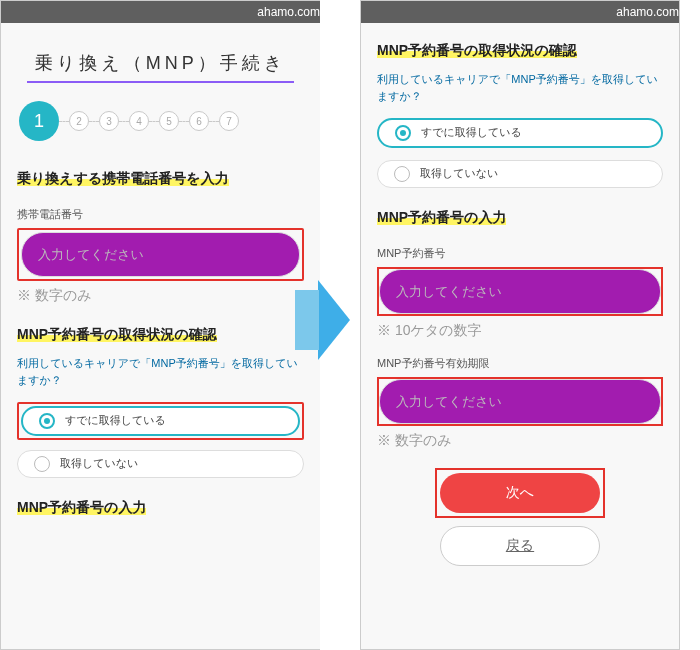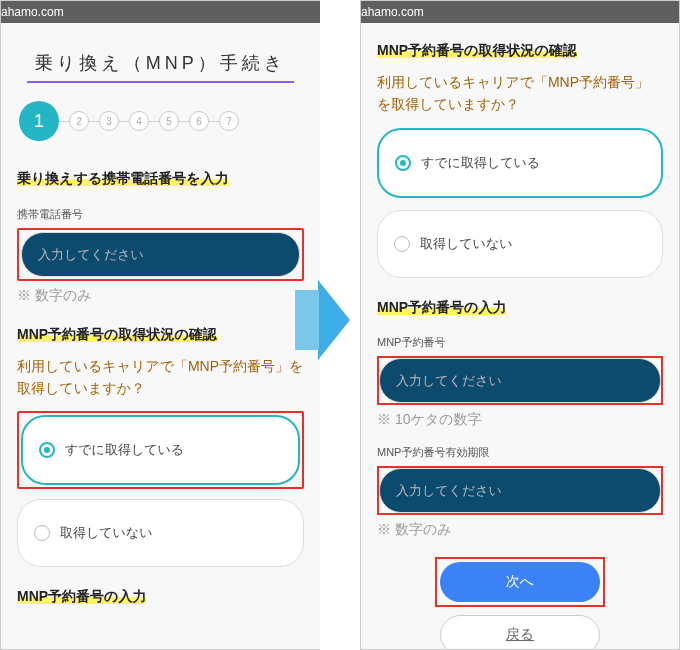--- a/index.html
+++ b/index.html
@@ -17,21 +17,21 @@
     height: 650px;
     background: #f8f8f8;
     border: 1px solid #ccc;
     overflow: hidden;
     position: relative;
   }
   .phone.left { border-right: none; }
   .addrbar {
     background: #5f5f5f;
     color: #fff;
-    text-align: left;
+    text-align: right;
     font-size: 12px;
     line-height: 22px;
     height: 22px;
   }
   .content { padding: 10px 16px 0 16px; }
   .title-wrap { text-align: center; margin: 14px 0 6px; }
   .title {
     display: inline-block;
     font-size: 18px;
     letter-spacing: 4px;
@@ -55,48 +55,48 @@
     font-size: 14px; font-weight: 700; color: #222;
     background: linear-gradient(transparent 55%, #fff562 55%);
     display: inline;
     line-height: 1.7;
     text-align: center;
   }
   .block { margin-bottom: 18px; }
   .label { font-size: 11px; color: #555; margin: 16px 0 6px; }
   .input-wrap {
     border: 1px solid #ddd; border-radius: 22px;
-    padding: 12px 16px; background: #0c4a6e;
+    padding: 12px 16px; background: #a21caf;
   }
   .placeholder { color: #bbb; font-size: 13px; }
   .note { font-size: 14px; color: #999; margin-top: 6px; }
-  .body-text { font-size: 14px; color: #a16207; line-height: 1.6; margin: 8px 0 12px; }
+  .body-text { font-size: 11px; color: #0369a1; line-height: 1.6; margin: 8px 0 12px; }
   .radio-pill {
     border: 1px solid #ddd; border-radius: 24px;
-    padding: 24px 16px; background: #fff;
+    padding: 5px 16px; background: #fff;
     display: flex; align-items: center; gap: 10px;
-    font-size: 13px; color: #444; margin-bottom: 12px;
+    font-size: 11px; color: #444; margin-bottom: 12px;
   }
   .radio-pill.selected { border: 2px solid #25b6c6; }
   .radio-dot {
     width: 16px; height: 16px; border-radius: 50%;
     border: 1px solid #bbb; position: relative; flex-shrink: 0;
   }
   .radio-pill.selected .radio-dot { border: 2px solid #25b6c6; }
   .radio-pill.selected .radio-dot::after {
     content: ""; position: absolute; inset: 3px;
     background: #25b6c6; border-radius: 50%;
   }
   .btn-row { display: flex; flex-direction: column; align-items: center; gap: 8px; margin-top: 6px; }
   .btn {
     width: 160px; height: 40px; border-radius: 20px;
     display: flex; align-items: center; justify-content: center;
     font-size: 14px;
   }
-  .btn-primary { background: #3b82f6; color: #fff; }
+  .btn-primary { background: #ef4444; color: #fff; }
   .btn-secondary { background: #fff; color: #666; border: 1px solid #ccc; text-decoration: underline; }
   .redbox { border: 2px solid #e4322b; padding: 2px; border-radius: 2px; }
   .redbox-tight { border: 2px solid #e4322b; }
   .arrow {
     position: absolute; left: 318px; top: 280px;
     width: 0; height: 0;
     border-top: 40px solid transparent;
     border-bottom: 40px solid transparent;
     border-left: 32px solid #2aa6e6;
     opacity: 0.9;

